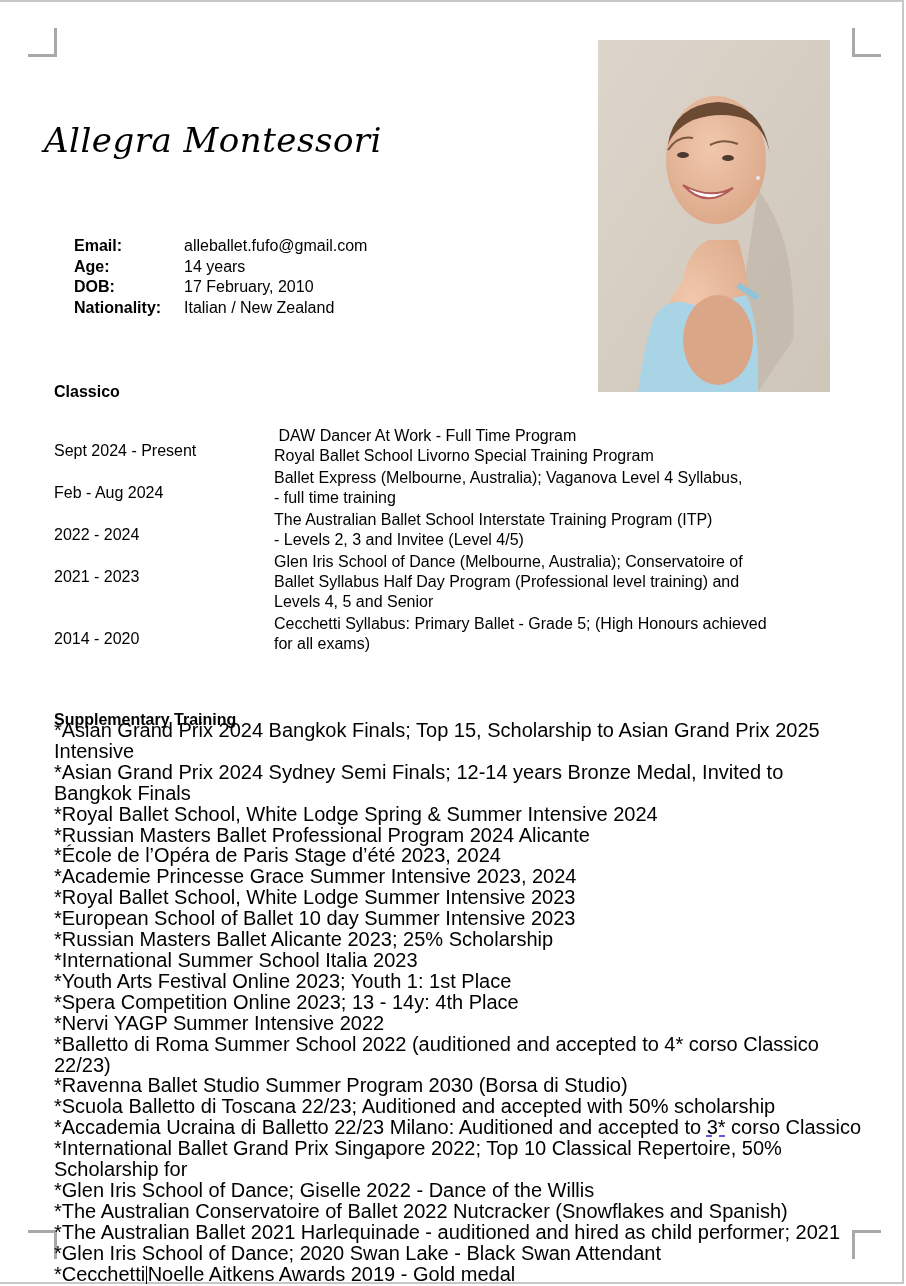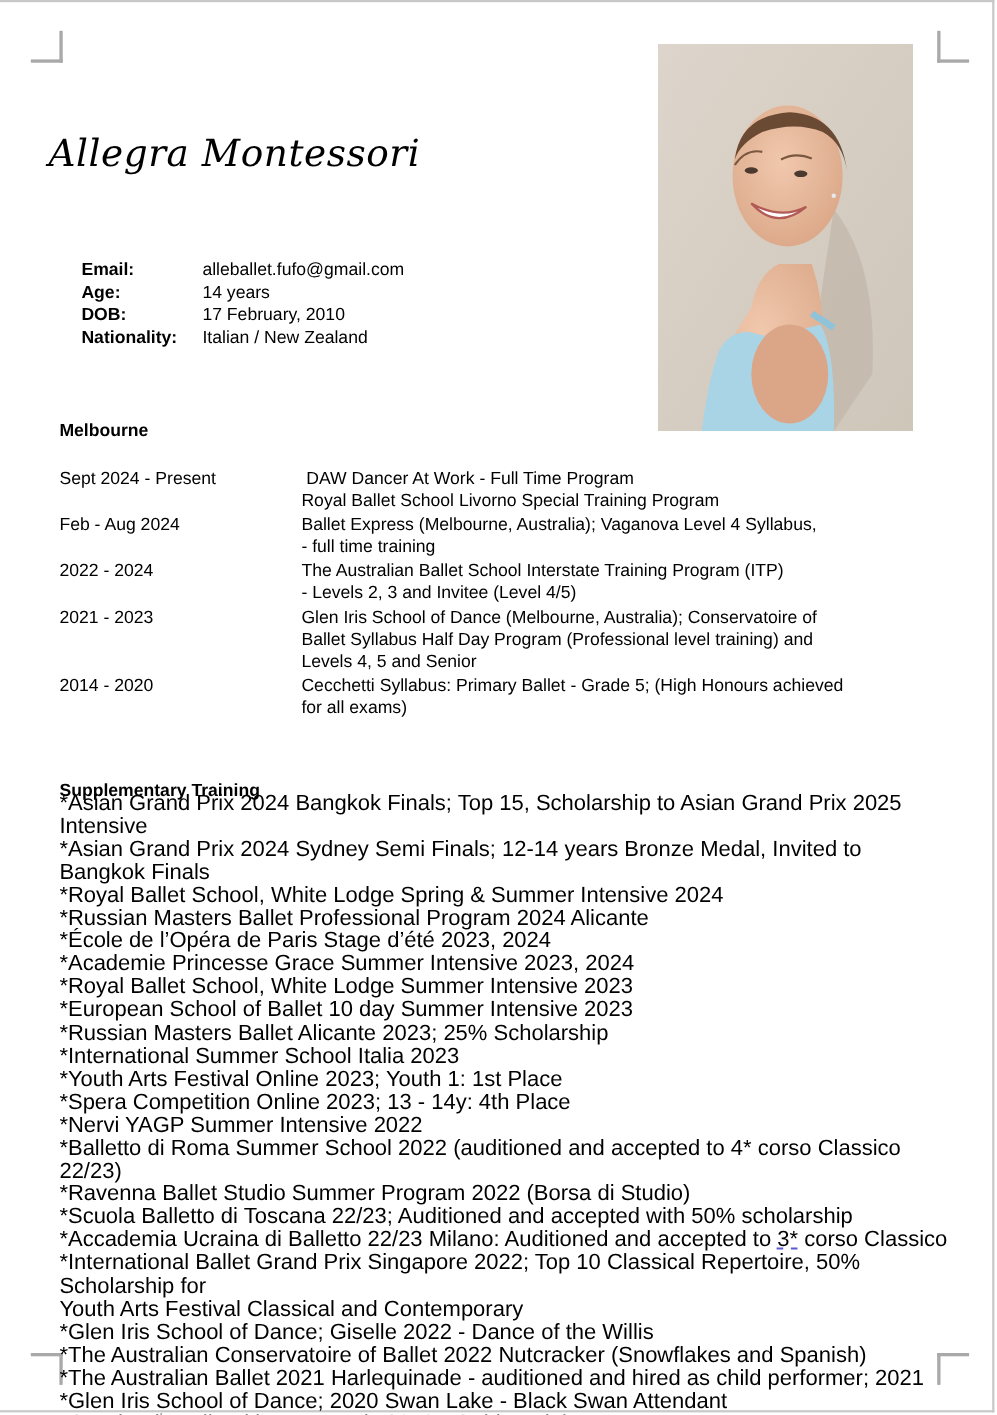--- a/index.html
+++ b/index.html
@@ -19,21 +19,21 @@
   .photo { position:absolute; left:598px; top:40px; width:232px; height:352px; overflow:hidden; }
 
   .contact { position:absolute; left:62px; top:236px; font-size:16px; line-height:20.7px;margin-left:12px; }
   .contact .row { display:flex; }
   .contact .lbl { width:110px; font-weight:bold; }
 
   .h { position:absolute; left:54px; font-weight:bold; font-size:16px; line-height:20px; }
 
   .training { position:absolute; left:54px; top:426px; width:800px; font-size:16px; line-height:20.3px; }
   .training .trow { display:flex; margin-bottom:1.3px; }
-  .training .date { width:220px; flex:none; }
+  .training .date { width:220px; flex:none;margin-top:15px; }
   .training .desc { width:580px; }
   .training .desc .ln { display:block; white-space:nowrap; }
 
   .supp { position:absolute; left:54px; top:720px; width:810px; font-size:20px; line-height:20.9px; }
   .supp .item { display:block; }
   .u-dash { text-decoration:underline; text-decoration-style:dashed; text-decoration-color:#5a5ad6; }
   .cursor { display:inline-block; width:1.5px; height:18px; background:#000; vertical-align:-3px; margin:0 0.5px; }
 </style>
 </head>
 <body>
@@ -87,21 +87,21 @@
   <div class="row">
     <span class="lbl">DOB:</span>
     <span>17 February, 2010</span>
   </div>
   <div class="row">
     <span class="lbl">Nationality:</span>
     <span>Italian / New Zealand</span>
   </div>
 </div>
 
-<div class="h" style="top:382px;">Melbourne</div>
+<div class="h" style="top:382px;">Classico</div>
 
 <div class="training">
   <div class="trow">
     <span class="date">Sept 2024 - Present</span>
     <span class="desc">
       <span class="ln" style="white-space:pre"> DAW Dancer At Work - Full Time Program</span>
       <span class="ln">Royal Ballet School Livorno Special Training Program</span>
     </span>
   </div>
   <div class="trow">
@@ -145,23 +145,22 @@
   <span class="item">*École de l’Opéra de Paris Stage d’été 2023, 2024</span>
   <span class="item">*Academie Princesse Grace Summer Intensive 2023, 2024</span>
   <span class="item">*Royal Ballet School, White Lodge Summer Intensive 2023</span>
   <span class="item">*European School of Ballet 10 day Summer Intensive 2023</span>
   <span class="item">*Russian Masters Ballet Alicante 2023; 25% Scholarship</span>
   <span class="item">*International Summer School Italia 2023</span>
   <span class="item">*Youth Arts Festival Online 2023; Youth 1: 1st Place</span>
   <span class="item">*Spera Competition Online 2023; 13 - 14y: 4th Place</span>
   <span class="item">*Nervi YAGP Summer Intensive 2022</span>
   <span class="item">*Balletto di Roma Summer School 2022 (auditioned and accepted to 4* corso Classico 22/23)</span>
-  <span class="item">*Ravenna Ballet Studio Summer Program 2022 (Borsa di Studio)</span>
+  <span class="item">*Ravenna Ballet Studio Summer Program 2030 (Borsa di Studio)</span>
   <span class="item">*Scuola Balletto di Toscana 22/23; Auditioned and accepted with 50% scholarship</span>
   <span class="item"><span>*Accademia Ucraina di Balletto 22/23 Milano: Auditioned and accepted to </span><span class="u-dash">3*</span><span> corso Classico</span></span>
   <span class="item">*International Ballet Grand Prix Singapore 2022; Top 10 Classical Repertoire, 50% Scholarship for</span>
-  <span class="item">Youth Arts Festival Classical and Contemporary</span>
   <span class="item">*Glen Iris School of Dance; Giselle 2022 - Dance of the Willis</span>
   <span class="item">*The Australian Conservatoire of Ballet 2022 Nutcracker (Snowflakes and Spanish)</span>
   <span class="item">*The Australian Ballet 2021 Harlequinade - auditioned and hired as child performer; 2021</span>
   <span class="item">*Glen Iris School of Dance; 2020 Swan Lake - Black Swan Attendant</span>
   <span class="item"><span>*Cecchetti</span><span class="cursor"></span><span>Noelle Aitkens Awards 2019 - Gold medal</span></span>
 </div>
 
 </body></html>

